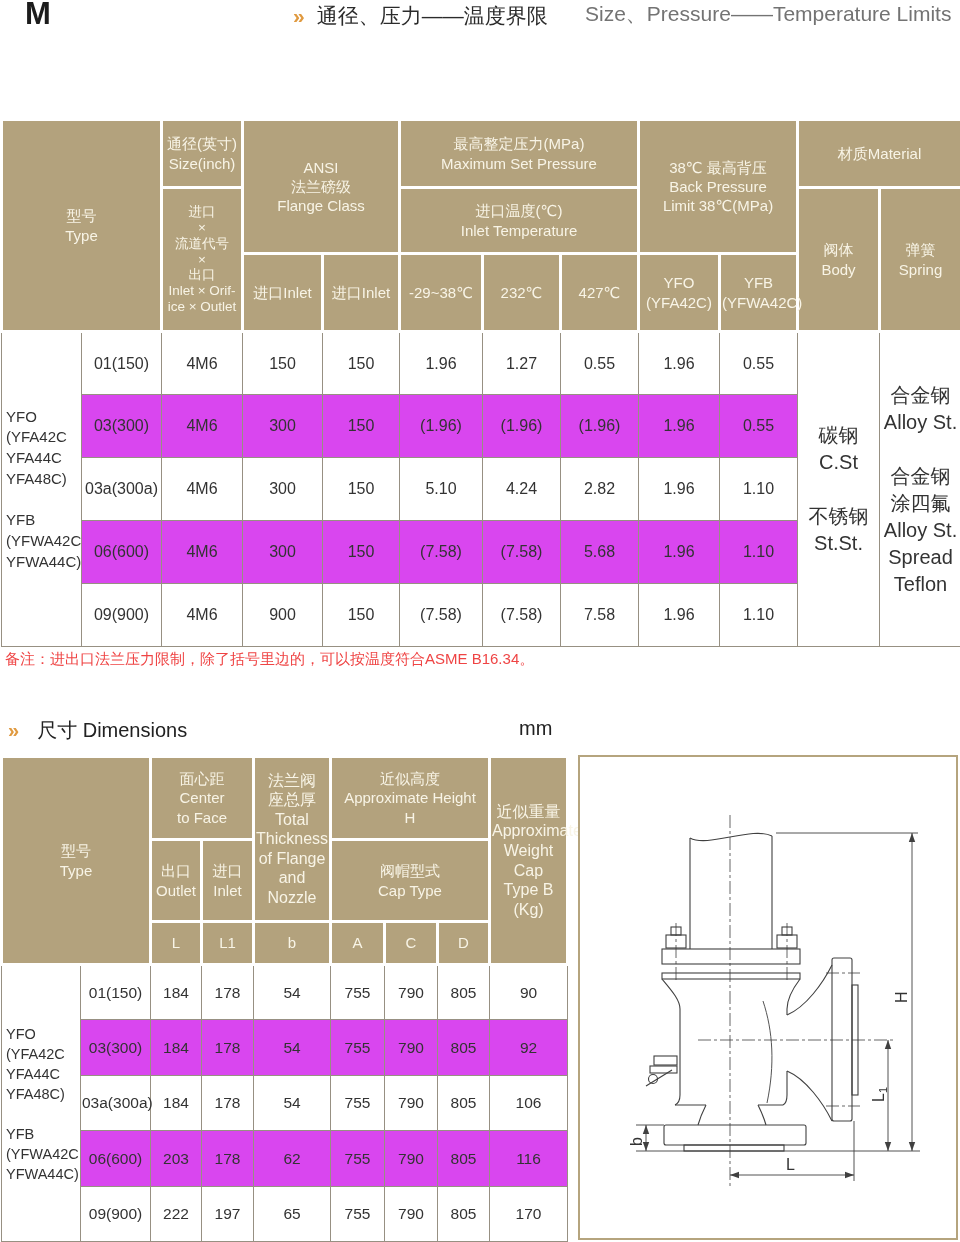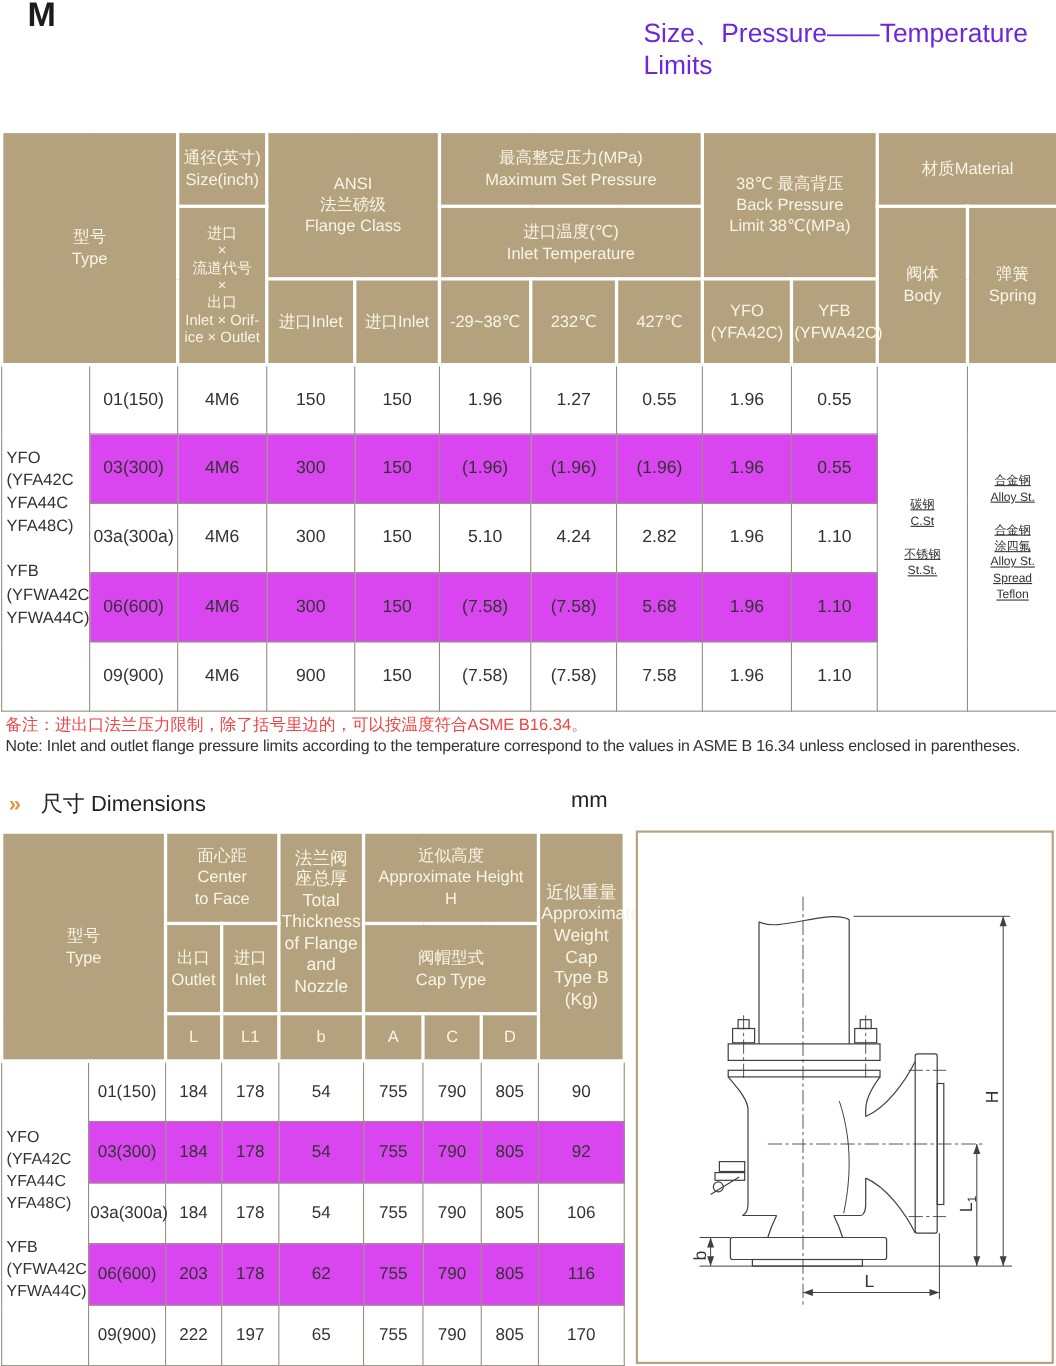--- a/index.html
+++ b/index.html
@@ -7,21 +7,21 @@
   .page {
     position:relative; width:960px; height:1242px; margin:0 auto;
     background:#ffffff; overflow:hidden;
     font-family:"Liberation Sans","DejaVu Sans",sans-serif; color:#2b2b2b;
   }
   
   .m-label { position:absolute; left:25px; top:-4px; font-size:31px; font-weight:bold; color:#1c1c1c; letter-spacing:1px; }
   .chev { color:#e09a40; font-weight:bold; }
   .title-cn { position:absolute; left:293px; top:2px; font-size:21px; color:#2b2b2b; }
   .title-cn .chev { margin-right:12px; font-size:21px; }
-  .title-en { position:absolute; left:585px; top:14px; font-size:24px; color:#6d28d9; }
+  .title-en { position:absolute; left:585px; top:0; font-size:21px; color:#737373; }
   
   .sec { position:absolute; left:8px; font-size:20px; color:#222; }
   .sec .chev { font-size:20px; margin-right:18px; }
   .sec sup { font-size:12px; }
   .sec1 { top:84px; }
   .sec2 { top:717px; }
   .unit-mm { position:absolute; left:519px; top:717px; font-size:20px; color:#222; }
   
   table { border-collapse:collapse; table-layout:fixed; }
   .t1 { position:absolute; left:0; top:118px; width:960px; }
@@ -34,21 +34,21 @@
   th.hd.small { font-size:13.5px; line-height:1.18; }
   th.hd.tiny  { font-size:16px;  line-height:1.22; }
   td.bd {
     border:1px solid #979082; background:#ffffff; text-align:center;
     vertical-align:middle; font-size:16px; color:#333; padding:1px;
   }
   tr.alt td.bd { background:#d946ef; }
   td.bd.keep { background:#ffffff; }
   td.pre { white-space:pre-line; }
   td.series { text-align:left; padding-left:4px; font-size:15px; line-height:1.38; border-right:1px solid #979082; }
-  td.mat { font-size:11px; line-height:1.35;text-decoration:underline; }
+  td.mat { font-size:20px; line-height:1.35; }
   .t2 td.bd { font-size:15.5px; }
   .t2 td.series { font-size:14.5px; }
   
   .note-cn { position:absolute; left:5px; top:650px; font-size:15px; color:#ef4444; }
   .note-en { position:absolute; left:5px; top:671px; font-size:14.5px; color:#333; letter-spacing:-0.2px; }
   
   .diagram-box {
     position:absolute; left:578px; top:755px; width:380px; height:485px;
     border:2px solid #b5a47e; background:#ffffff;
   }
@@ -58,20 +58,21 @@
   .dcl  { stroke:#404040; stroke-width:0.8; fill:none; stroke-dasharray:13 3 3 3; }
   .darr { fill:#404040; stroke:none; }
   .dlabel { fill:#333; font-size:16px; font-family:"Liberation Sans","DejaVu Sans",sans-serif; }
 </style>
 </head>
 <body>
 
 <div class="page">
 
   <div class="m-label">M</div>
+  <div class="title-cn"><span class="chev">»</span><span>通径、压力——温度界限</span></div>
   <div class="title-en">Size、Pressure——Temperature Limits</div>
 
 
   <table class="t1">
     <colgroup>
       <col style="width:80px">
         <col style="width:80px">
         <col style="width:81px">
         <col style="width:80px">
       <col style="width:77px">
@@ -198,21 +199,20 @@
       <td class="bd">(7.58)</td>
       <td class="bd">(7.58)</td>
       <td class="bd">7.58</td>
       <td class="bd">1.96</td>
       <td class="bd">1.10</td>
     </tr>
   </tbody>
     </table>
 
   <div class="note-cn">备注：进出口法兰压力限制，除了括号里边的，可以按温度符合ASME B16.34。</div>
-  <div class="note-en">Note:  Inlet and outlet flange pressure limits according to the temperature correspond to the  values in ASME B 16.34 unless enclosed in parentheses.</div>
 
   <div class="sec sec2"><span class="chev">»</span><span>尺寸 Dimensions</span></div>
   <div class="unit-mm">mm</div>
 
   <table class="t2">
     <colgroup>
       <col style="width:79px">
         <col style="width:70px">
         <col style="width:51px">
         <col style="width:52px">

